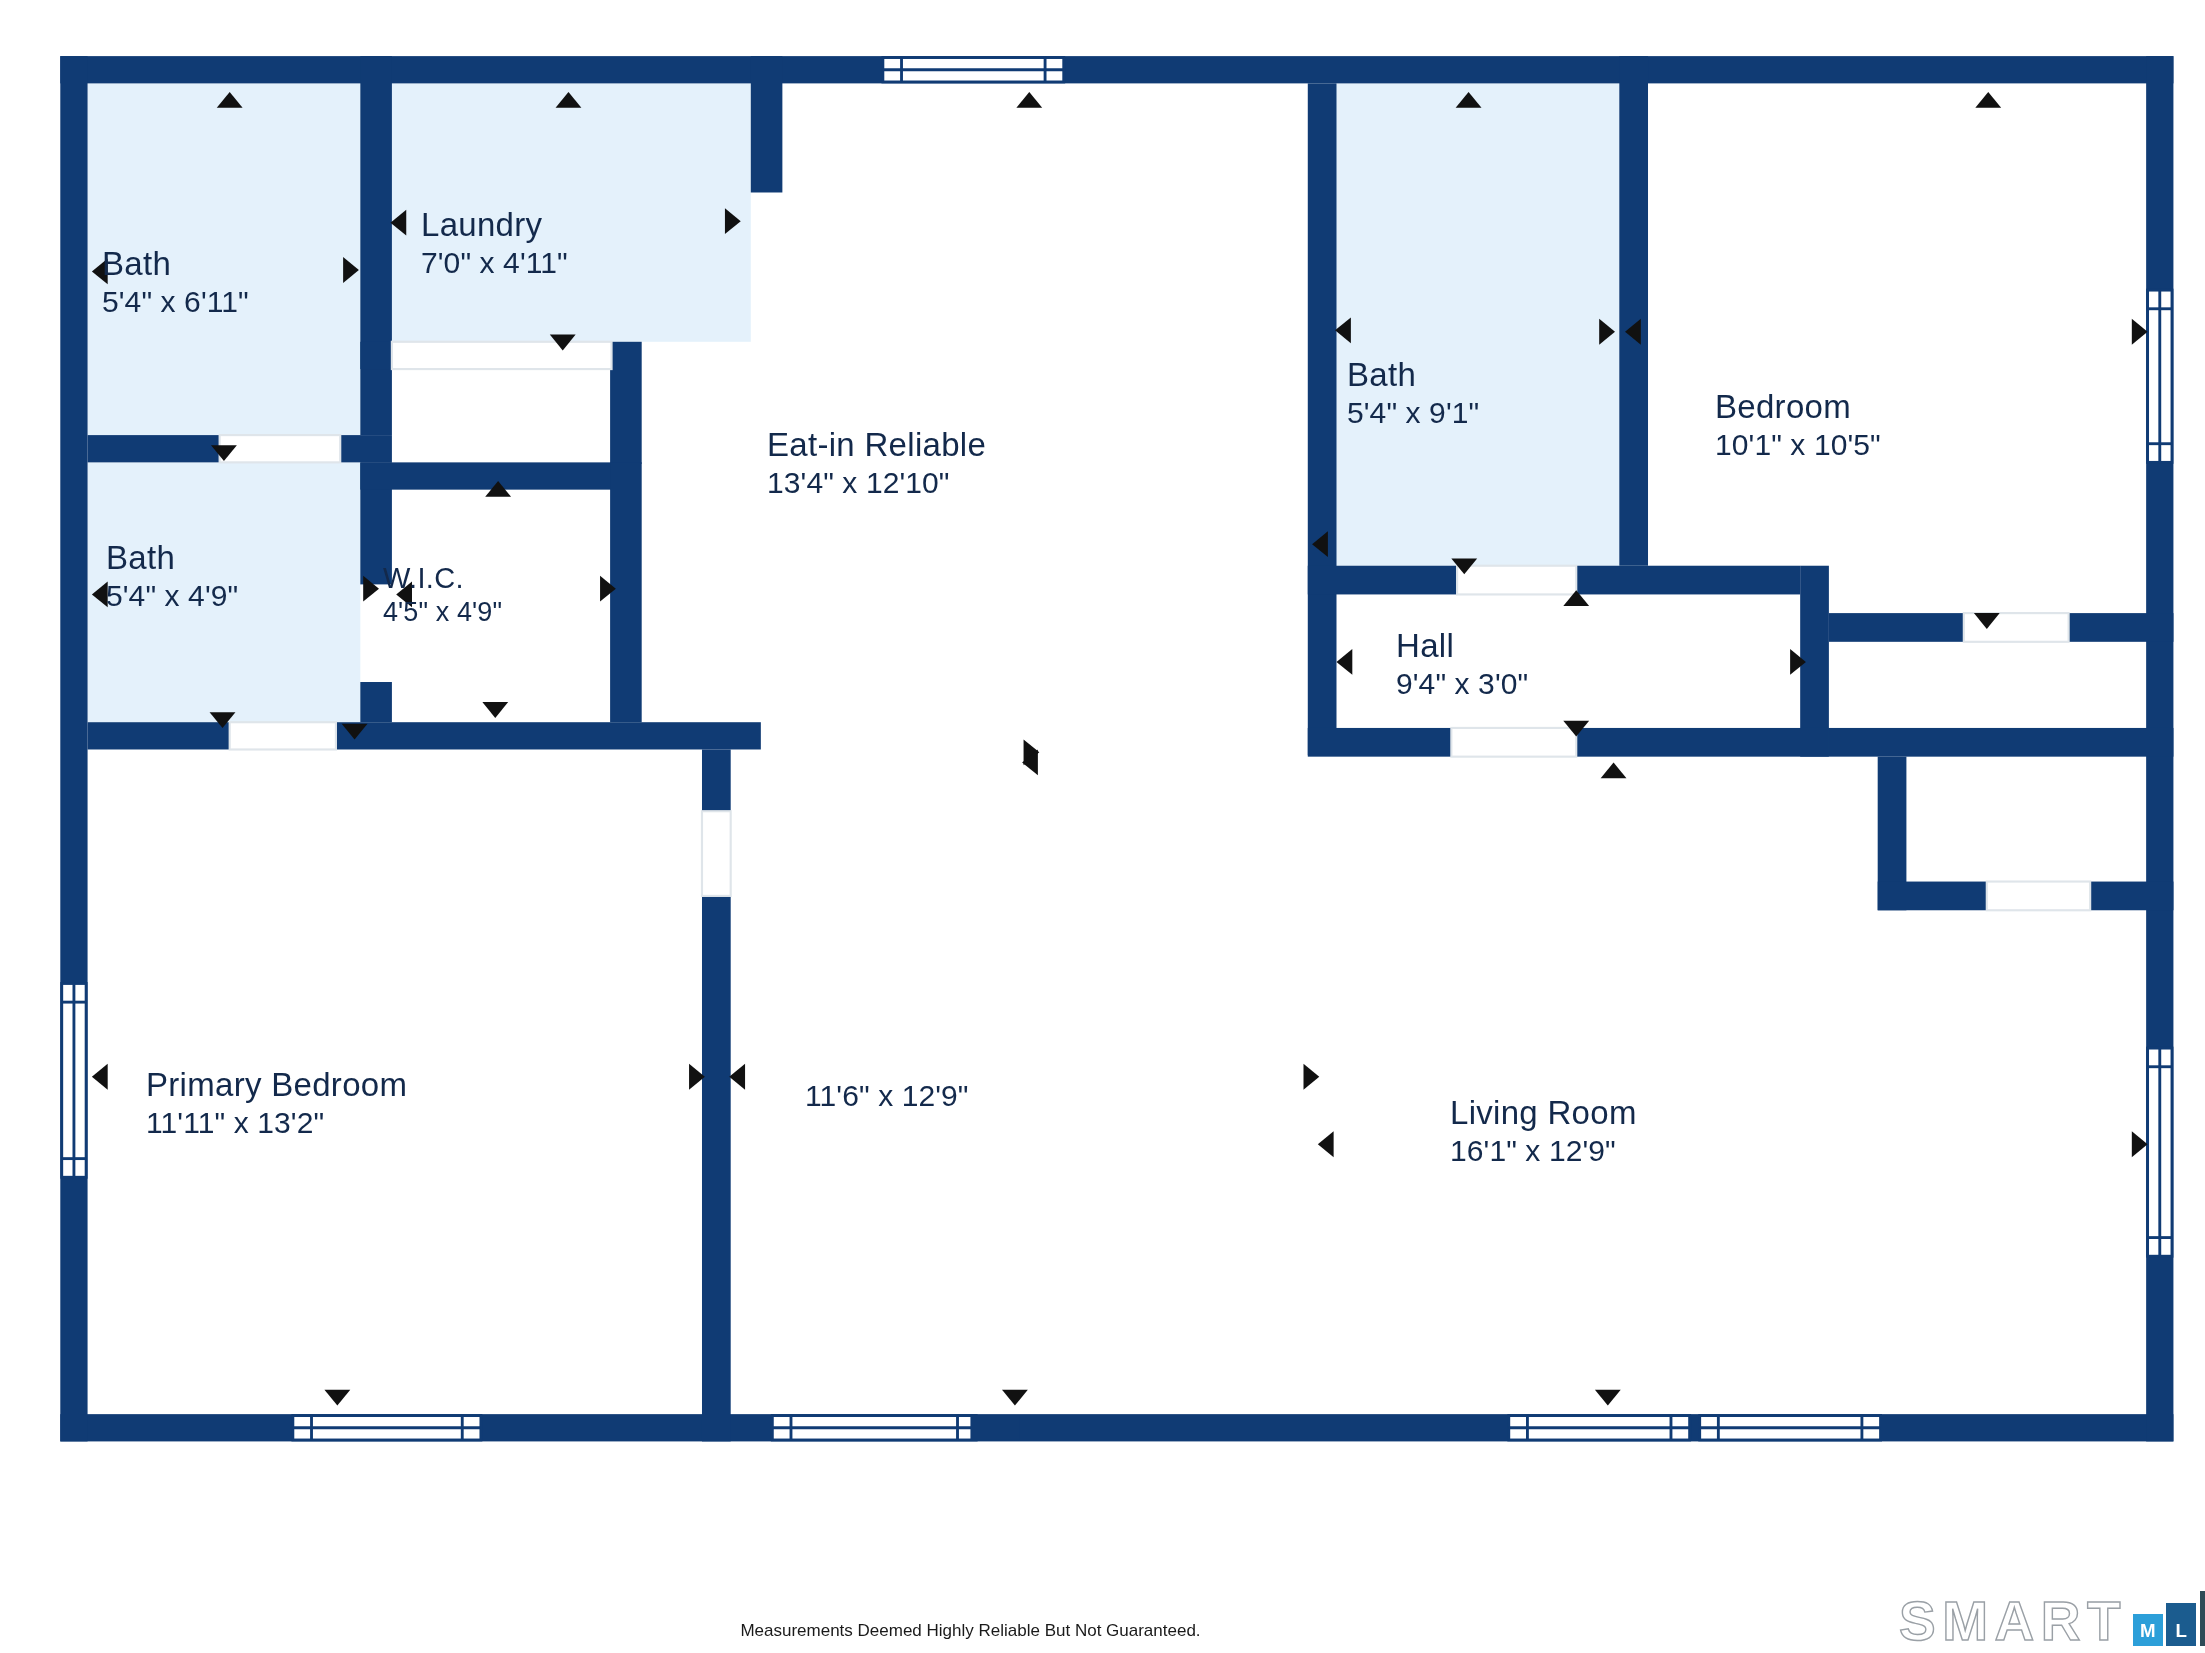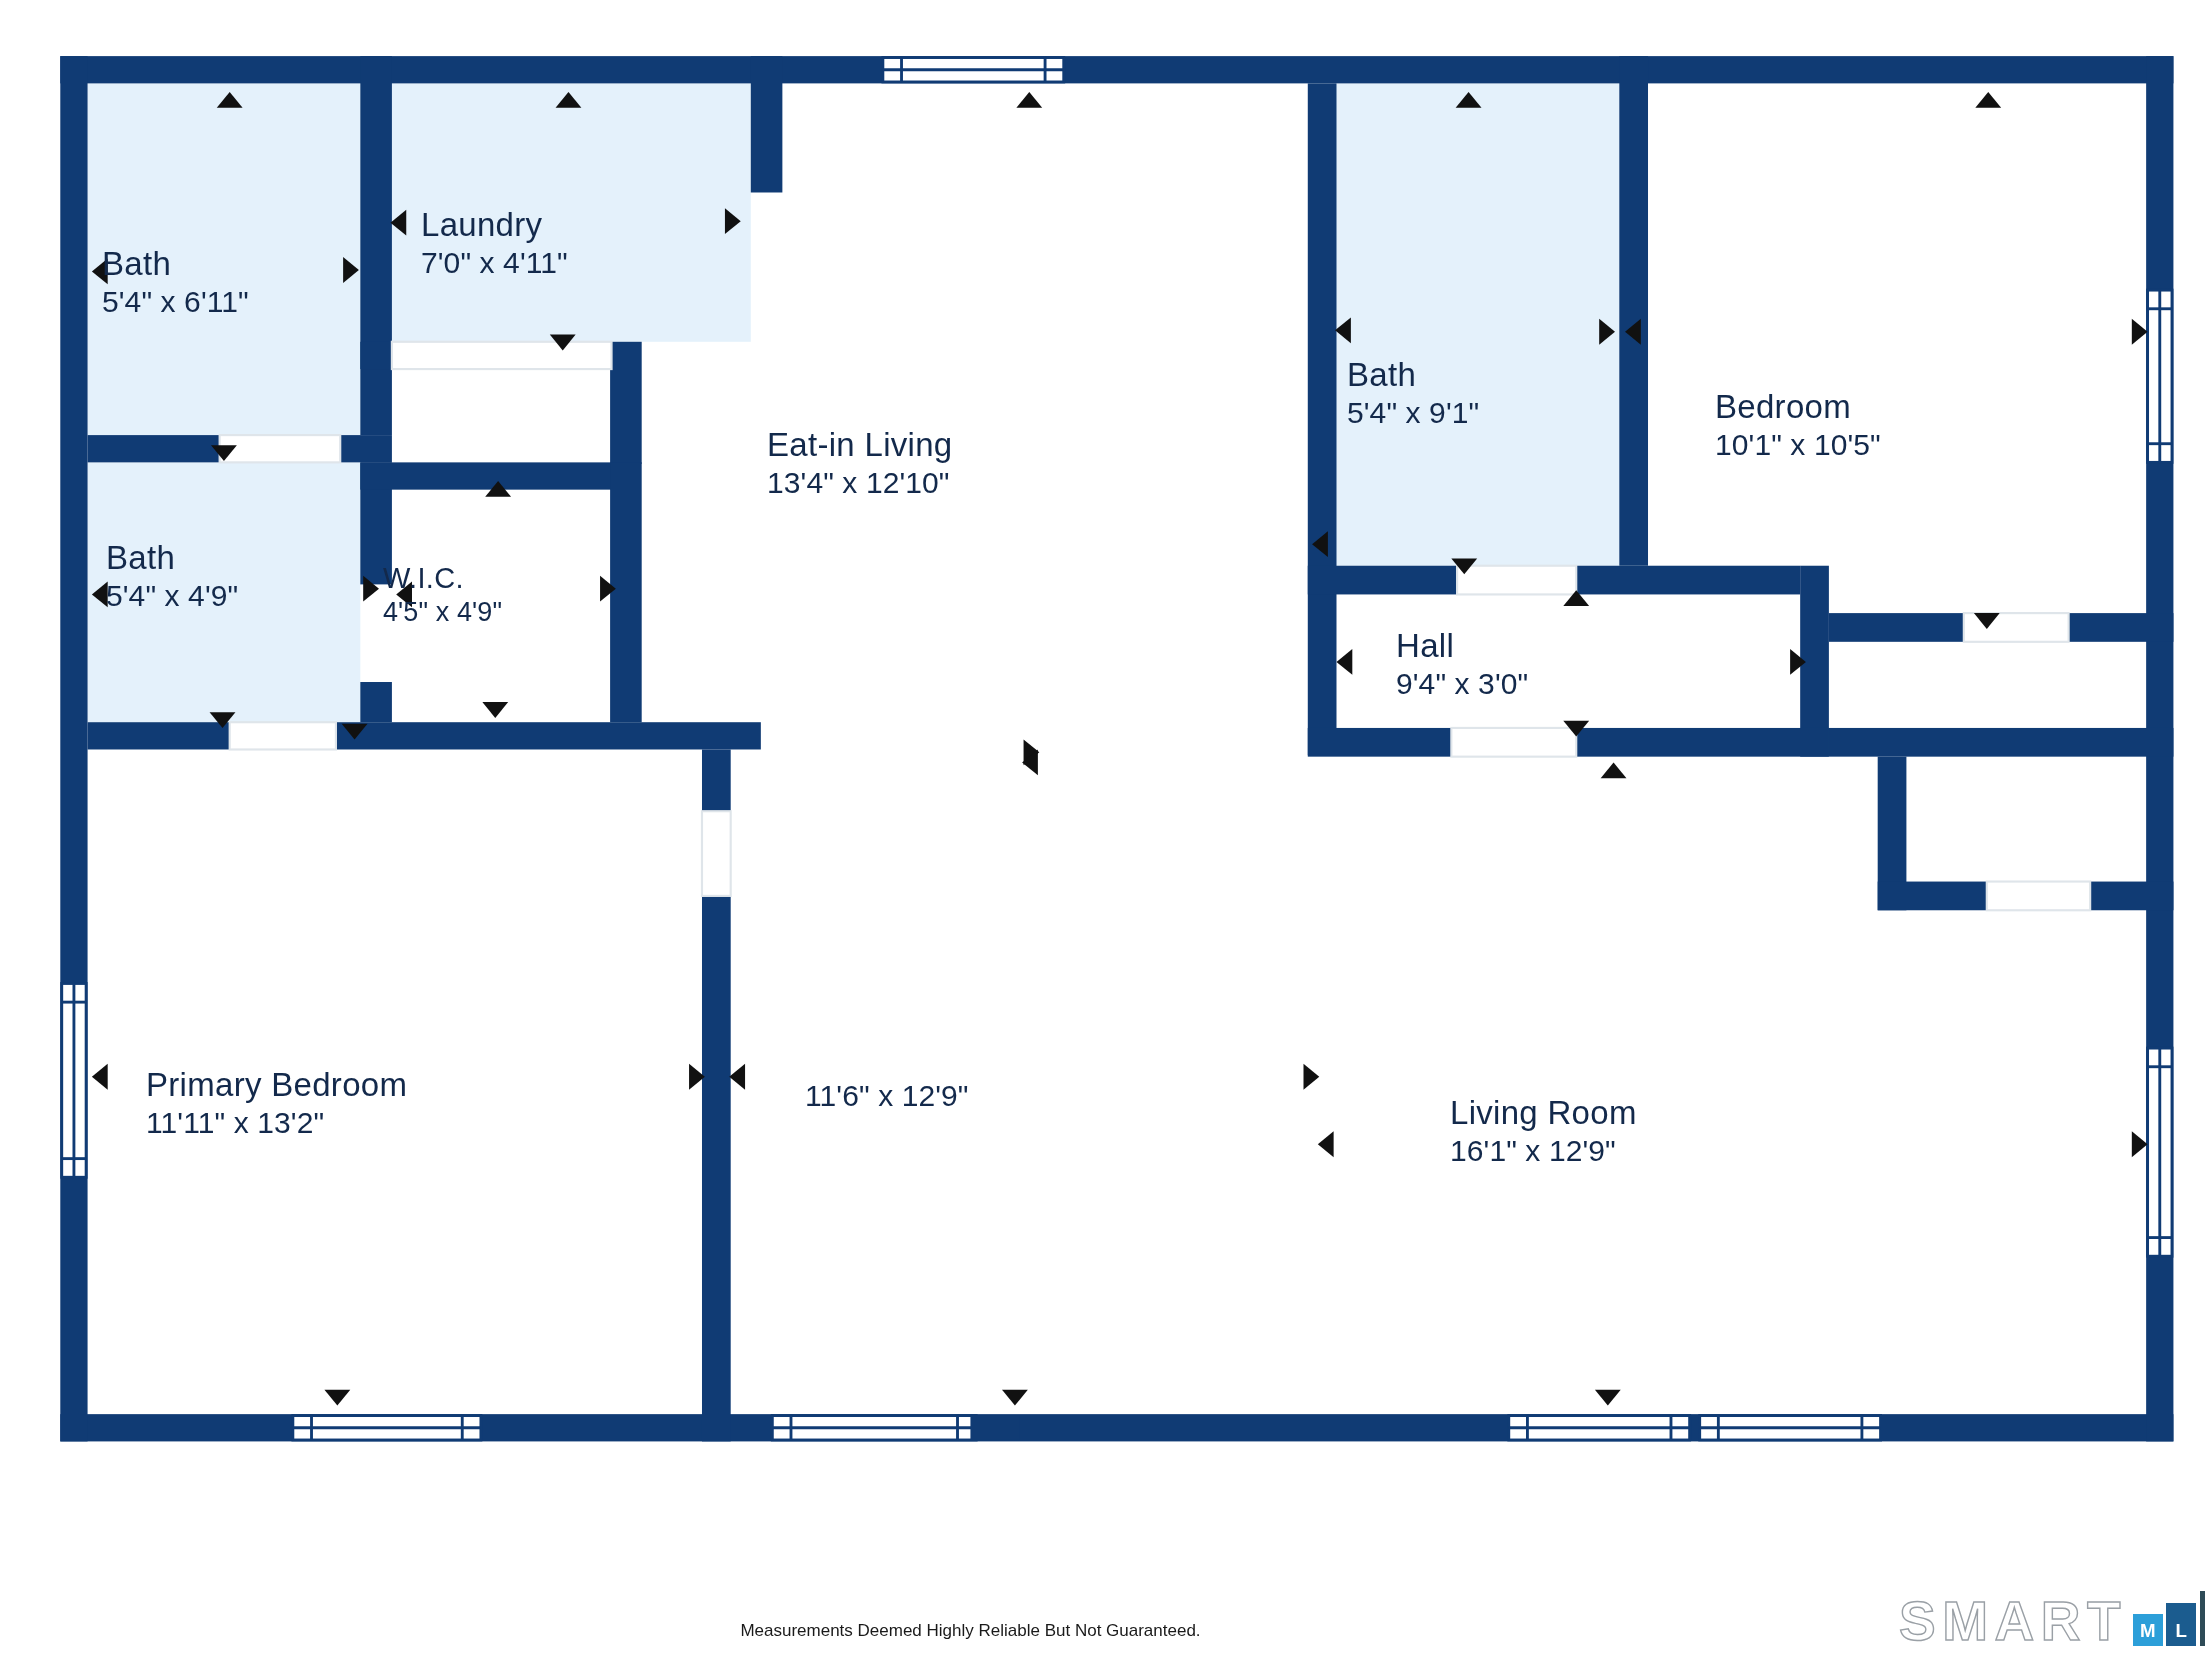--- a/index.html
+++ b/index.html
@@ -238,21 +238,21 @@
     <div class="rmname">Bath</div>
     <div class="rmdim">5'4" x 4'9"</div>
   </div>
 
   <div class="rmlabel sm" style="left:383px;top:561px;width:230px;">
     <div class="rmname">W.I.C.</div>
     <div class="rmdim">4'5" x 4'9"</div>
   </div>
 
   <div class="rmlabel" style="left:767px;top:425px;width:431px;">
-    <div class="rmname">Eat-in Living</div>
+    <div class="rmname">Eat-in Reliable</div>
     <div class="rmdim">13'4" x 12'10"</div>
   </div>
 
   <div class="rmlabel" style="left:1347px;top:355px;width:287px;">
     <div class="rmname">Bath</div>
     <div class="rmdim">5'4" x 9'1"</div>
   </div>
 
   <div class="rmlabel" style="left:1715px;top:339px;width:359px;margin-top:48px;">
     <div class="rmname">Bedroom</div>

